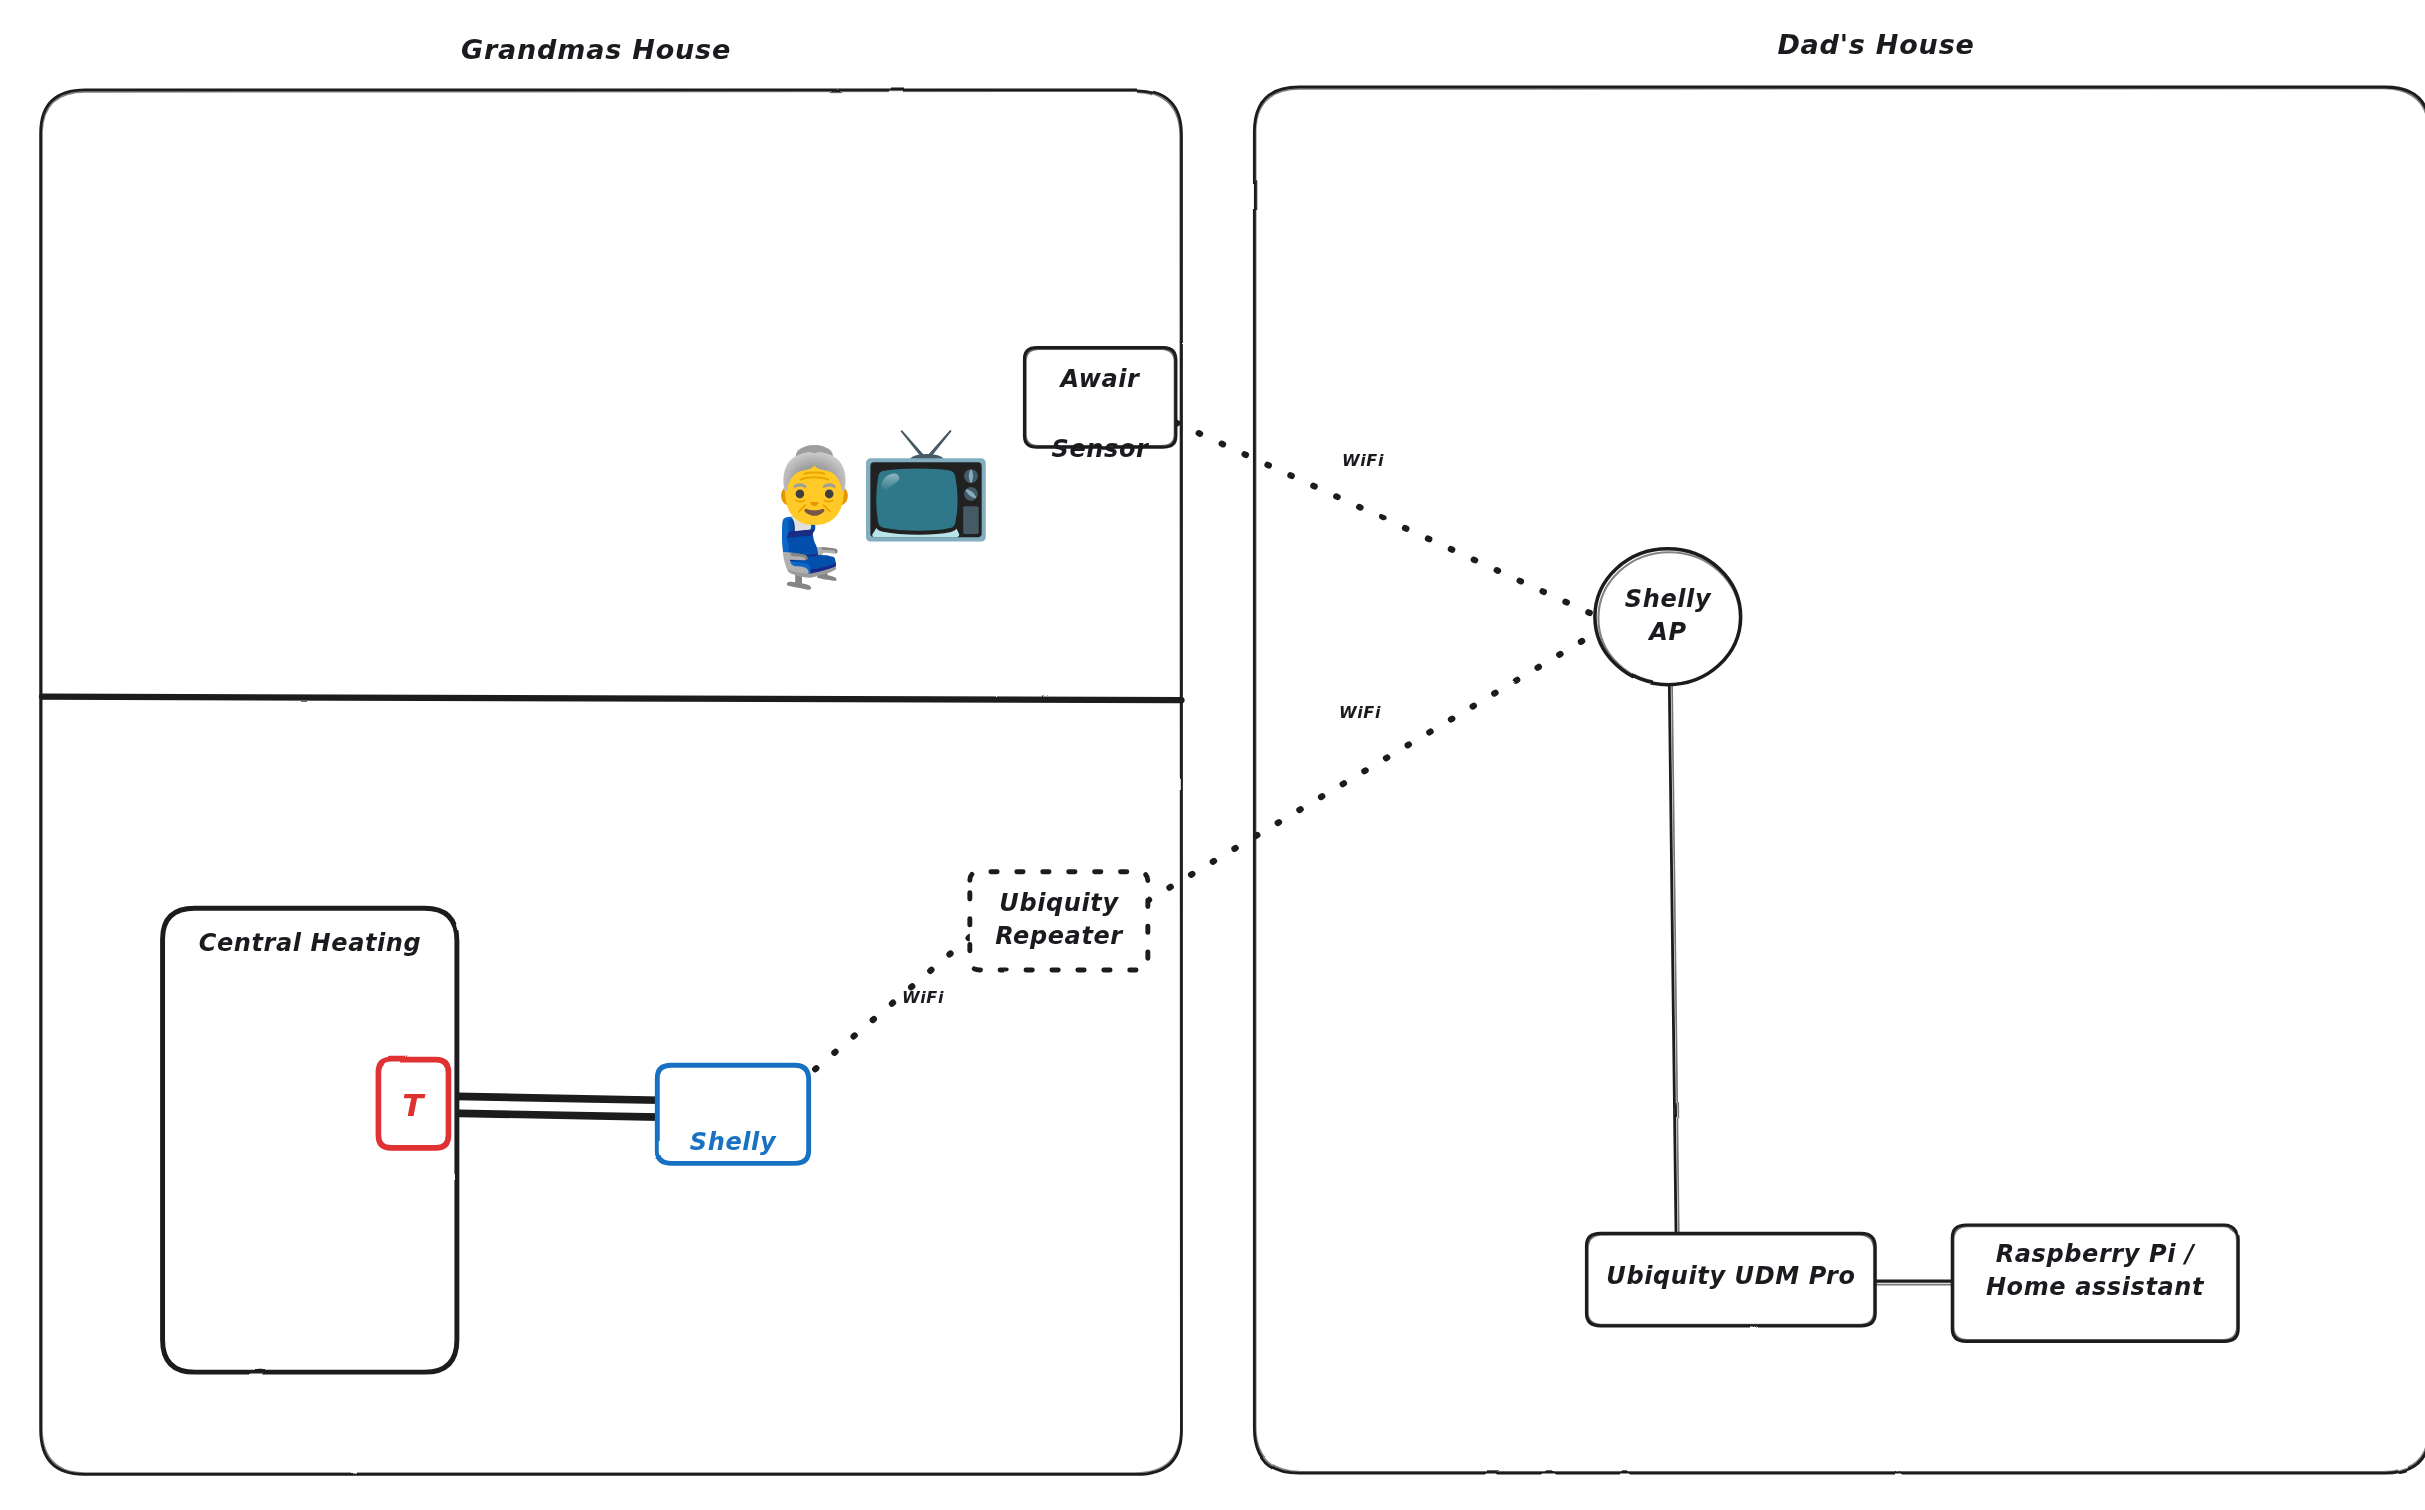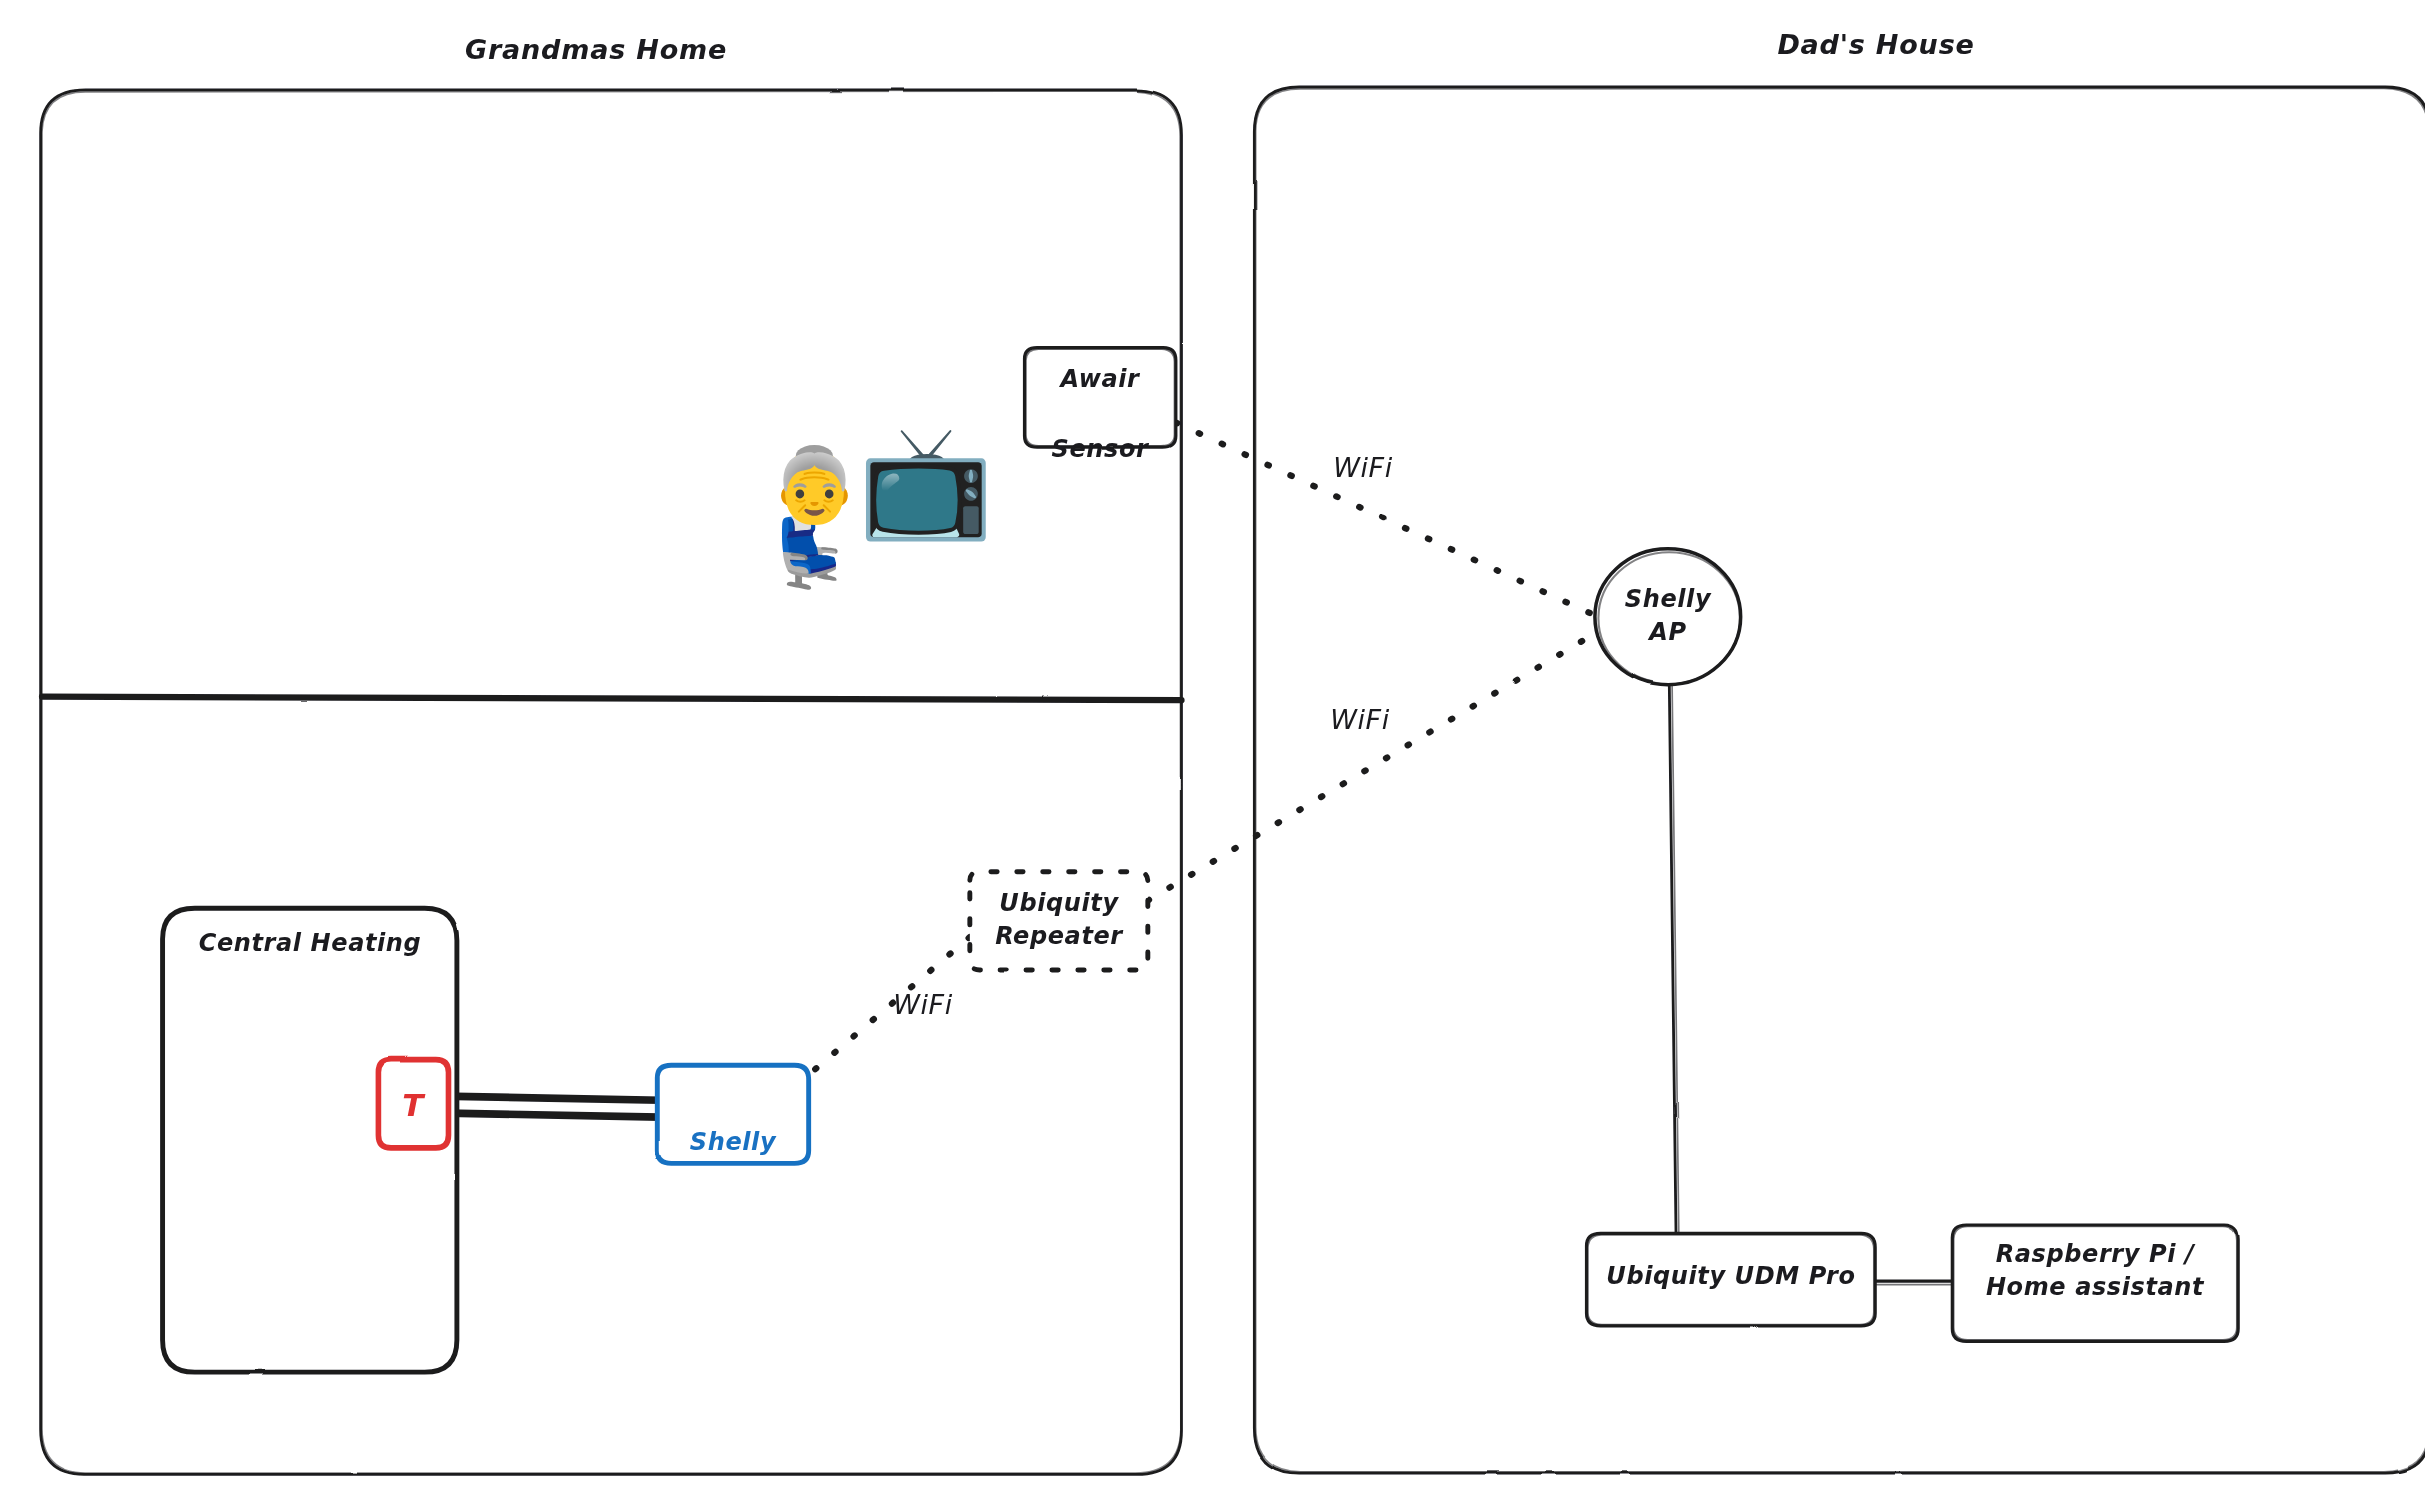--- a/index.html
+++ b/index.html
@@ -42,22 +42,22 @@
     font-style: italic;
     letter-spacing: 0.8px;
   }
   .node-text {
     font-size: 24px;
     font-weight: 600;
     font-style: italic;
     letter-spacing: 0.6px;
   }
   .edge-label {
-    font-size: 27px;
-    font-weight: 400;
+    font-size: 16px;
+    font-weight: 700;
     font-style: italic;
     letter-spacing: 0.6px;
   }
   .emoji {
     position: absolute;
     font-family: "DejaVu Sans", sans-serif;
     line-height: 1;
     user-select: none;
   }
   .blue-text { color: #1971c2; margin-top: 32px; }
@@ -147,21 +147,21 @@
       </g>
 
       <g>
         <path d="M 2786 1766 Q 2786 1748 2806 1748 L 3174 1748 Q 3194 1748 3194 1768 L 3194 1896 Q 3194 1914 3174 1914 L 2806 1914 Q 2786 1914 2786 1896 Z" fill="#ffffff" stroke="#1b1b1f" stroke-width="4.5" stroke-linecap="round"></path>
         <path d="M 2788 1768 Q 2789 1750 2808 1750 L 3172 1750 Q 3192 1751 3192 1770 L 3192 1894 Q 3192 1912 3172 1912 L 2808 1912 Q 2788 1912 2788 1894 Z" fill="none" stroke="#1b1b1f" stroke-width="2.4" stroke-linecap="round" opacity="0.6"></path>
       </g>
 
     </g>
   </svg>
 
-  <div class="lbl house-title center" style="left:596px; top:34px;">Grandmas Home</div>
+  <div class="lbl house-title center" style="left:596px; top:34px;">Grandmas House</div>
 
   <div class="lbl house-title center" style="left:1876px; top:29px;">Dad's House</div>
 
   <div class="lbl node-text center" style="left:1100px; top:365px;">Awair</div>
   <div class="lbl node-text center" style="left:1100px; top:398px;margin-top:37px;">Sensor</div>
 
   <div class="lbl node-text center" style="left:1668px; top:585px;">Shelly</div>
   <div class="lbl node-text center" style="left:1668px; top:618px;">AP</div>
 
   <div class="lbl node-text center" style="left:1059px; top:889px;">Ubiquity</div>

